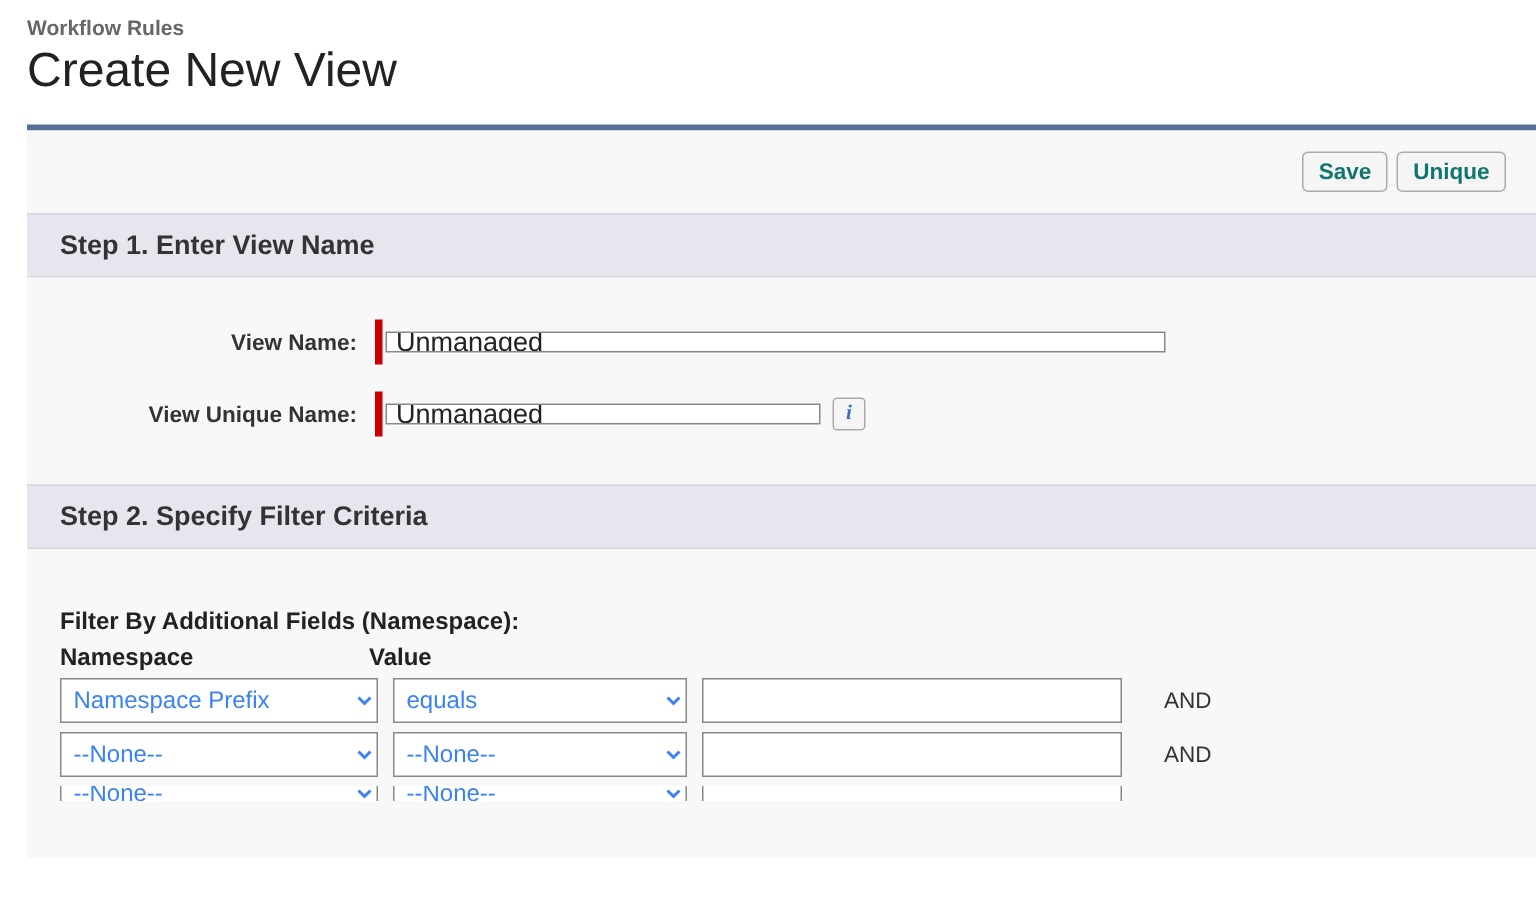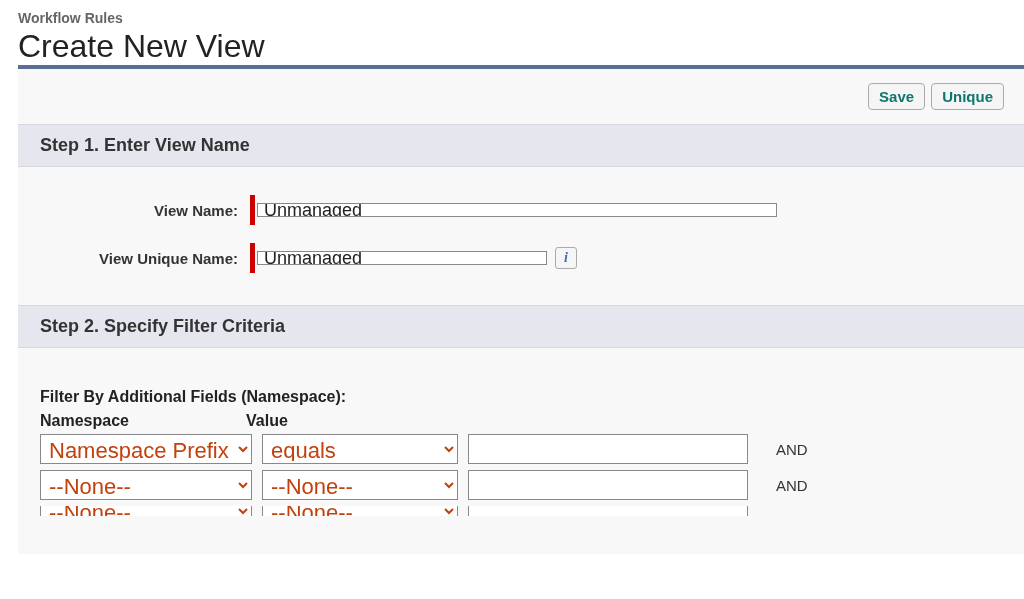--- a/index.html
+++ b/index.html
@@ -16,20 +16,21 @@
     .breadcrumb {
       font-size: 14px;
       color: #666;
       font-weight: bold;
       margin-bottom: 2px;
     }
     .page-title {
       font-size: 32px;
       font-weight: normal;
       color: #222;
+      margin-bottom: 18px;
     }
     .panel {
       border-top: 4px solid #5a6e9a;
       background: #f8f8f8;
       width: 1006px;
     }
     .action-bar {
       display: flex;
       justify-content: flex-end;
       padding: 14px 20px 14px 0;
@@ -131,23 +132,23 @@
     .filter-header-row .col-value { width: 280px; }
     .filter-row {
       display: flex;
       align-items: center;
       margin-bottom: 6px;
     }
     .select-input {
       height: 30px;
       border: 1px solid #888;
       background: #fff;
-      font-size: 22px;
+      font-size: 16px;
       padding: 2px 4px;
-      color: #c2410c;
+      color: #3b82f6;
     }
     .col-field .select-input { width: 212px; }
     .col-operator .select-input { width: 196px; }
     .col-field { width: 222px; }
     .col-operator { width: 206px; }
     .col-value { width: 300px; }
     .col-value .text-input { width: 280px; height: 30px; }
     .conj {
       font-size: 15px;
       color: #333;

